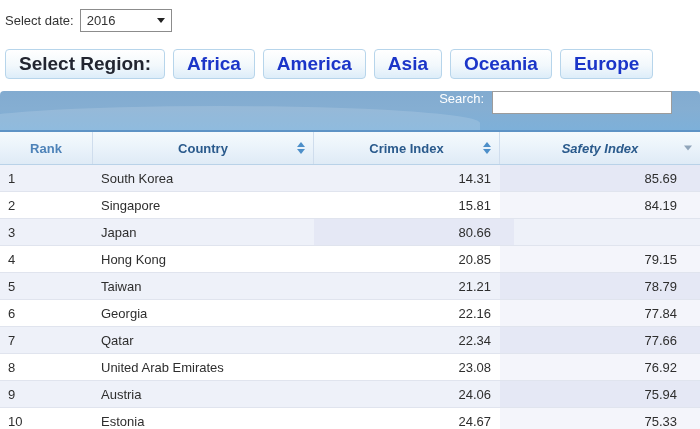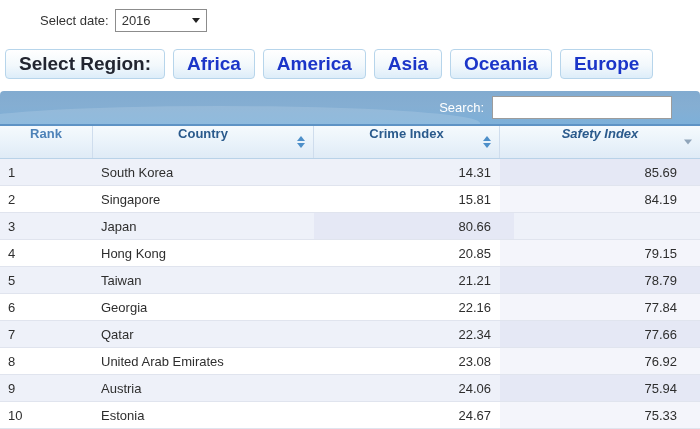--- a/index.html
+++ b/index.html
@@ -12,21 +12,21 @@
   }
 
   
   .date-row {
     display: flex;
     align-items: center;
     gap: 6px;
     padding-left: 5px;
     height: 24px;
   }
-  .date-label { color: #333; margin-left: 35px; }
+  .date-label { color: #333; }
   .select-box {
     display: inline-flex;
     align-items: center;
     justify-content: space-between;
     width: 92px;
     height: 23px;
     border: 1px solid #8c8c8c;
     background: #fff;
     padding: 0 6px;
     cursor: default;
@@ -60,26 +60,25 @@
     color: #1b35c8;
     cursor: pointer;
   }
   .btn.label-btn { color: #222530; cursor: default; }
 
   
   .table-wrap { margin-top: 12px; }
 
   .toolbar {
     position: relative;
-    height: 35px;
+    height: 41px;
     background: linear-gradient(180deg, #82abd0 0%, #85aed2 45%, #7db0d9 100%);
     border-bottom: 2px solid #5e93c5;
     border-radius: 4px 4px 0 0;
     display: flex;
-    align-items: center;
     justify-content: flex-end;
     gap: 8px;
     padding-right: 28px;
     overflow: hidden;
   }
   .toolbar::after {
     content: "";
     position: absolute;
     left: -40px; right: 220px;
     top: 15px;
@@ -105,21 +104,21 @@
     display: flex;
     height: 33px;
     background: linear-gradient(180deg, #f5fafd 0%, #e9f2fa 55%, #dfebf6 100%);
     border-bottom: 1px solid #b9d2e8;
     font-weight: bold;
     color: #2a5a8c;
   }
   .hcell {
     position: relative;
     display: flex;
-    align-items: flex-start;
+    align-items: center;
     justify-content: center;
     height: 100%;
     border-right: 1px solid #cfdded;
     cursor: pointer;
   }
   .hcell:last-child { border-right: none; font-style: italic; }
   .h-rank   { width: 93px;  color: #4d82b8; }
   .h-country{ width: 221px; }
   .h-crime  { width: 186px; }
   .h-safety { width: 200px; }

